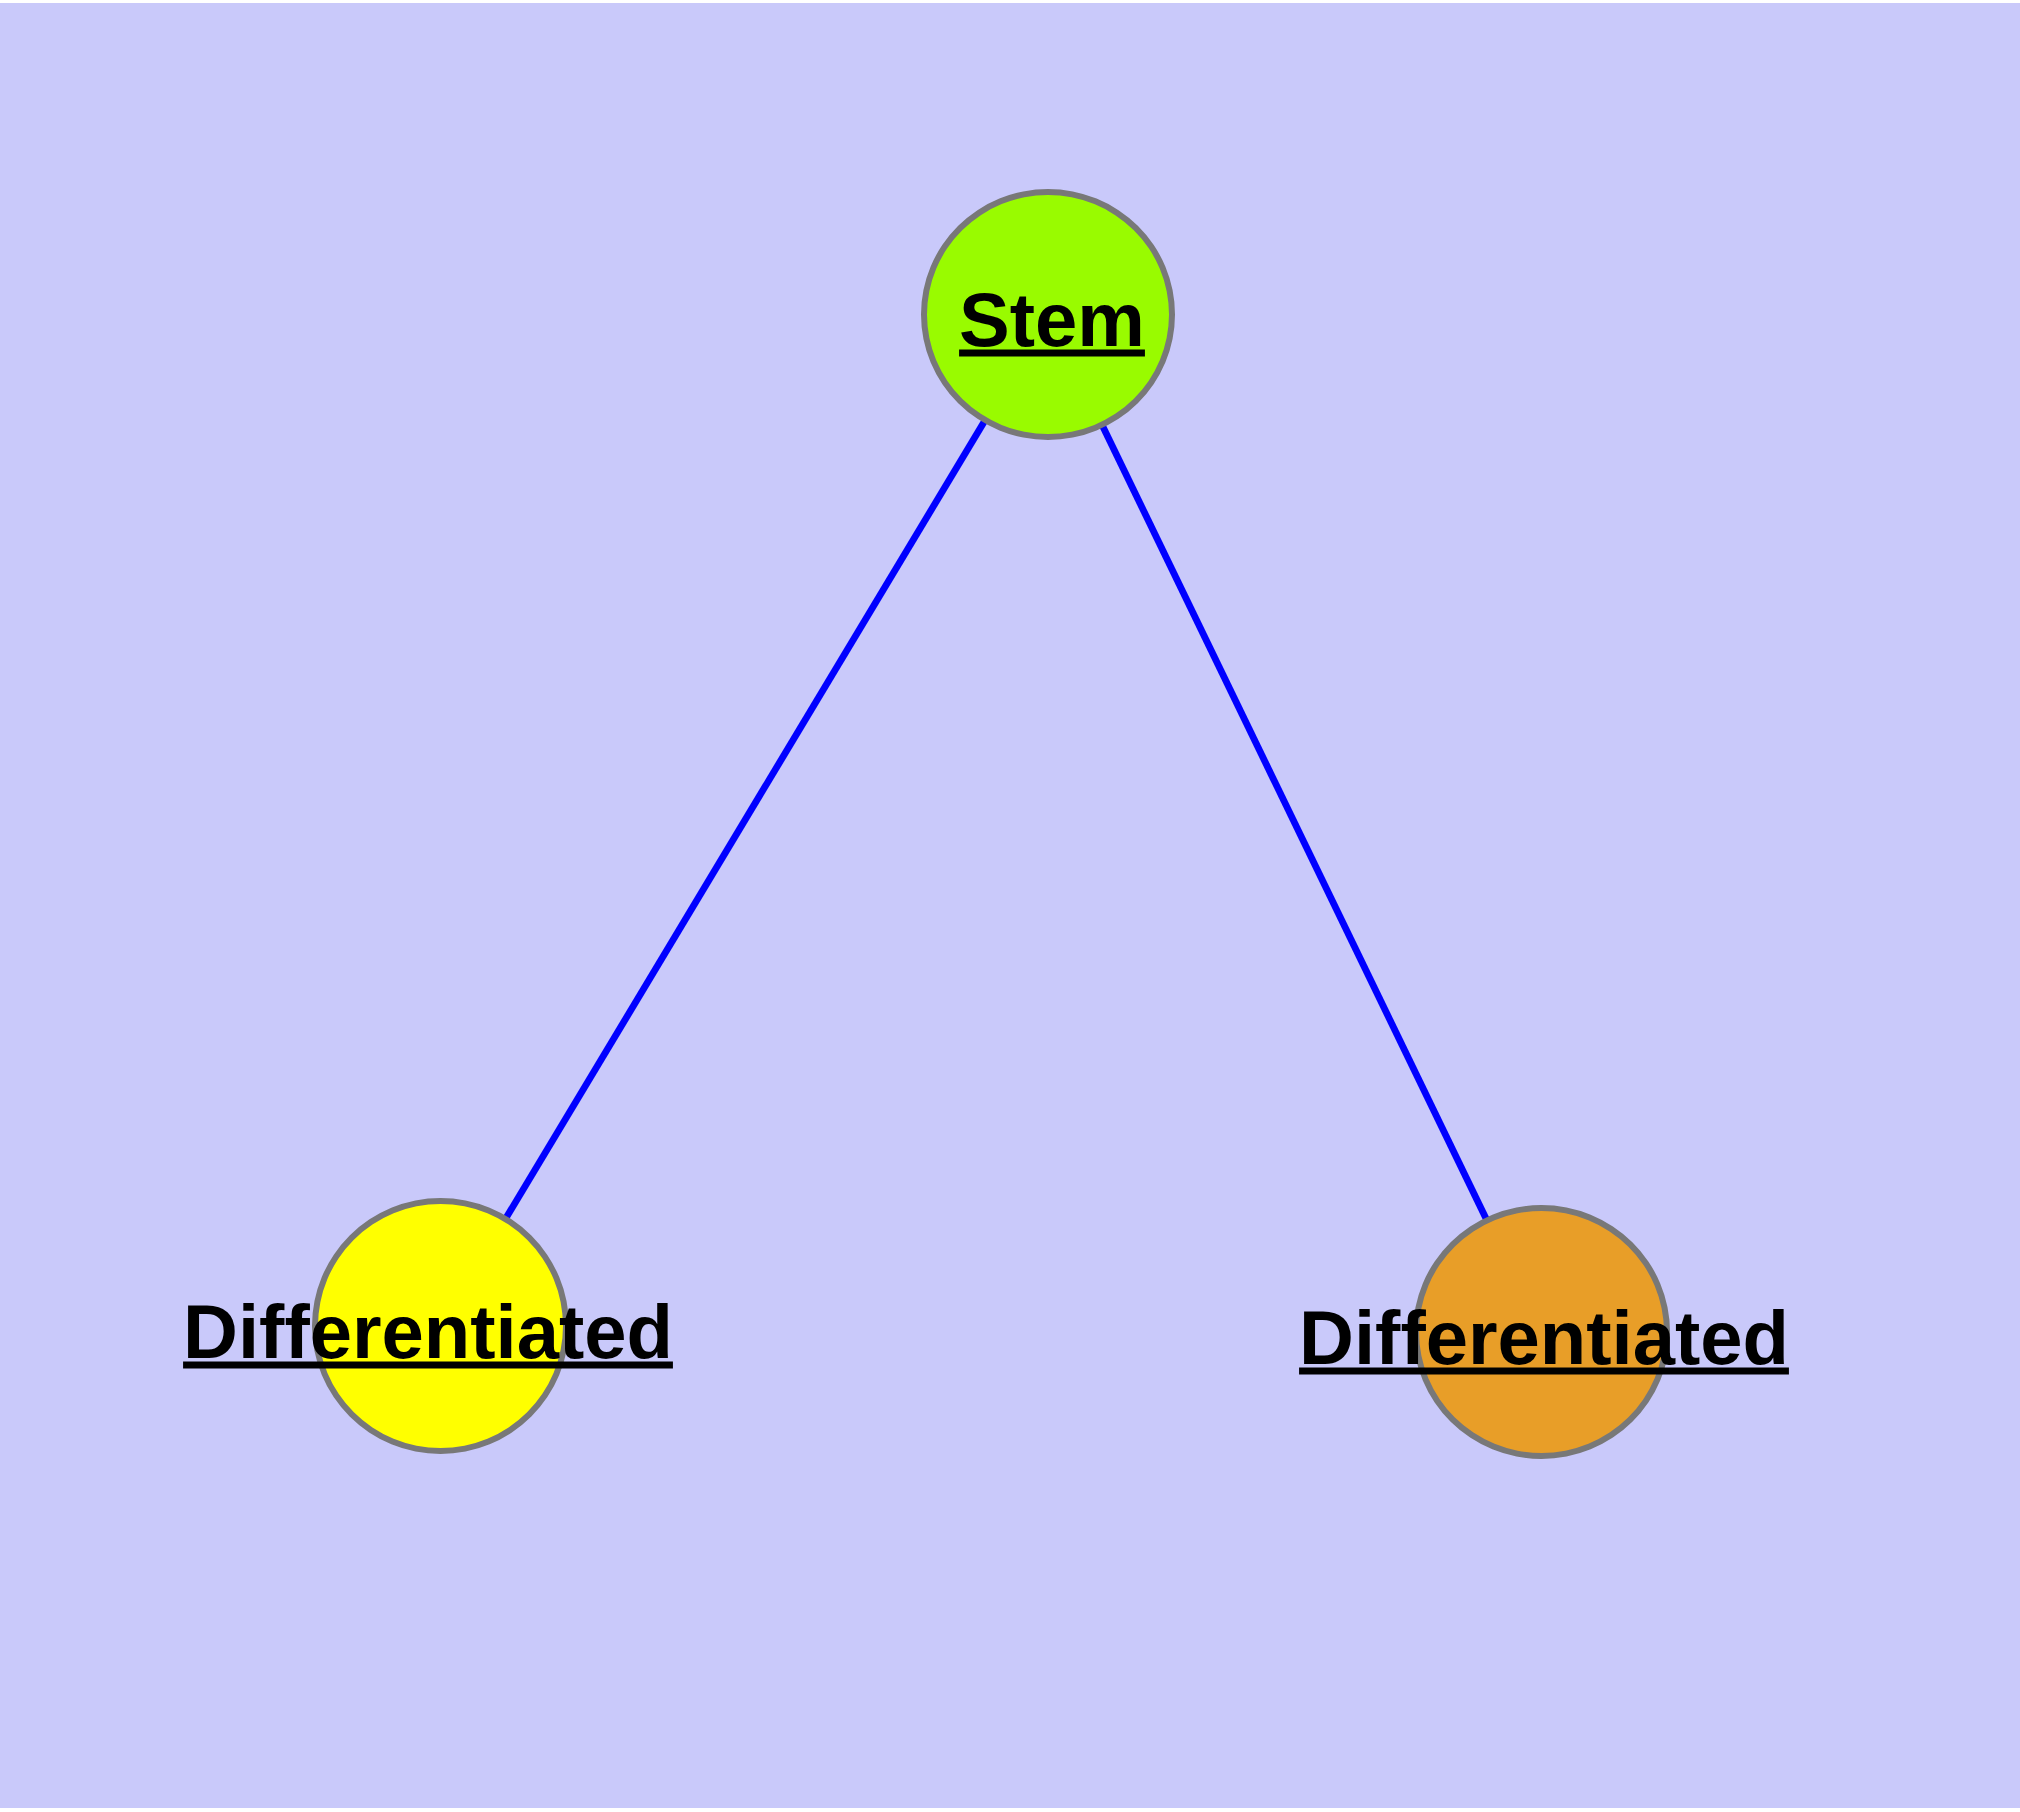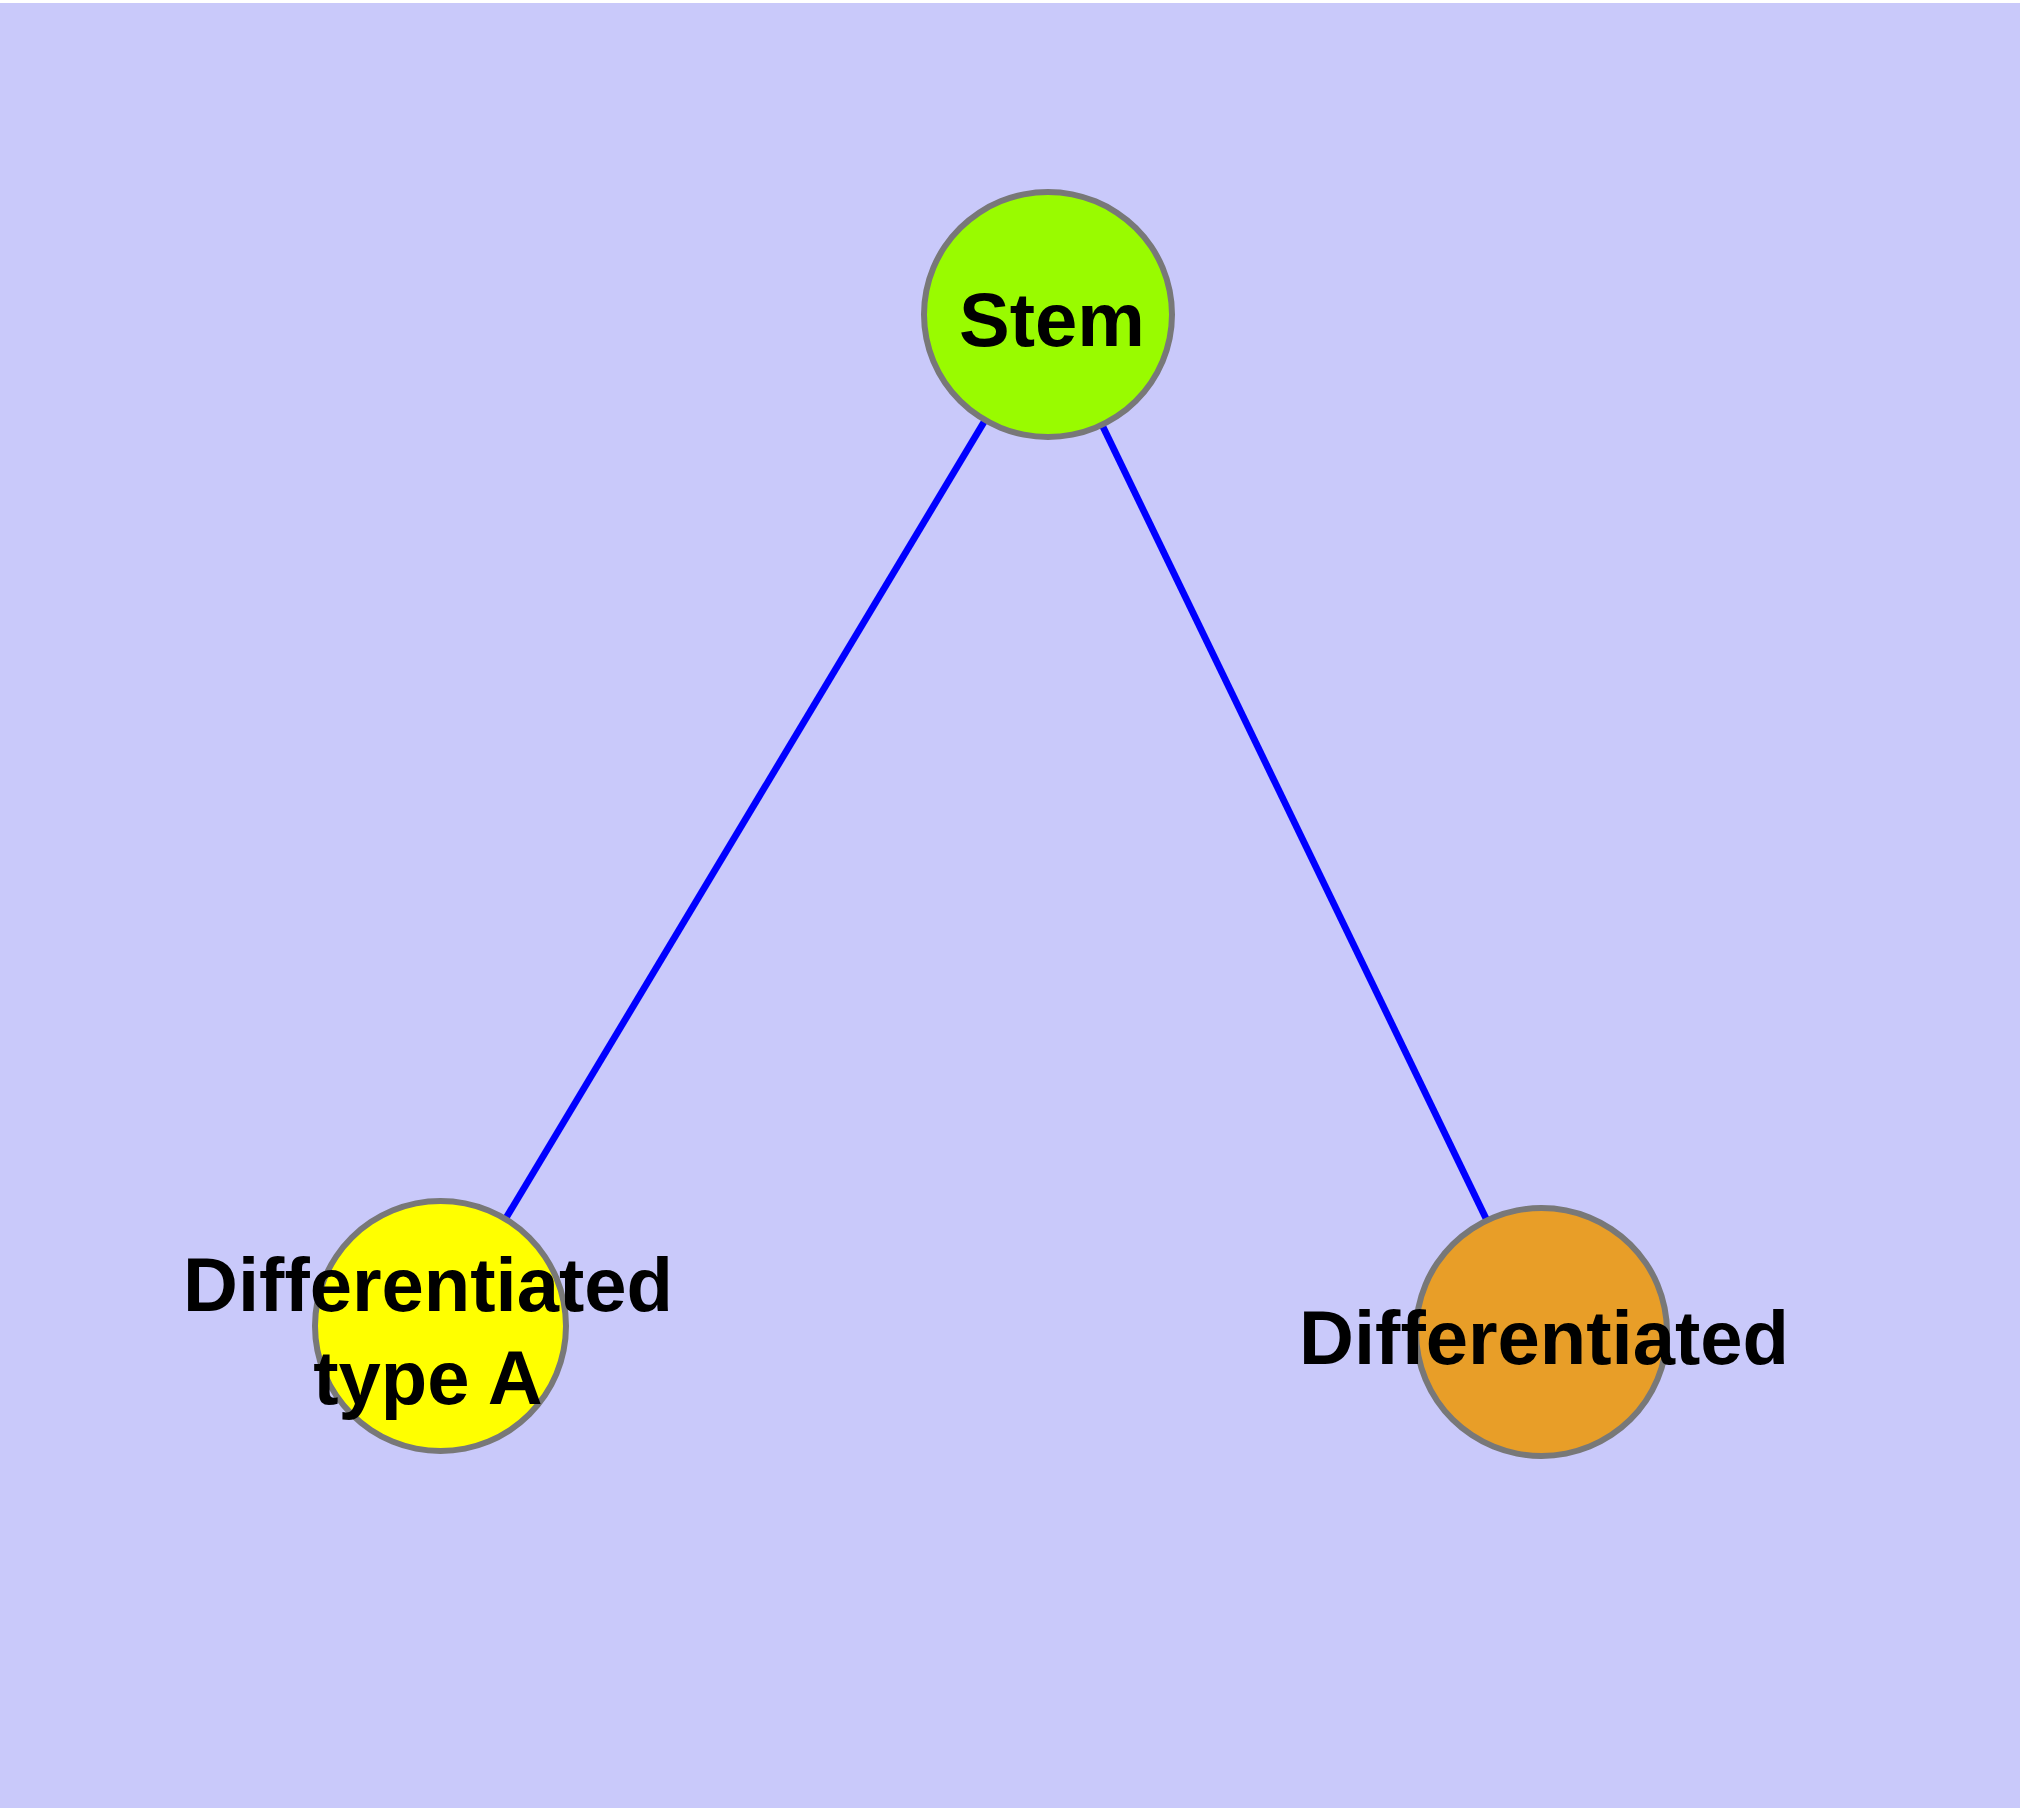--- a/index.html
+++ b/index.html
@@ -45,20 +45,21 @@
   }
   .node-label {
     position: absolute;
     transform: translate(-50%, -50%);
     font-weight: bold;
     font-size: 76px;
     line-height: 93px;
     color: #000000;
     text-align: center;
     white-space: nowrap;
+    text-decoration: underline;
   }
   #label-stem   { left: 1052px; top: 319px;  }
   #label-type-a { left: 428px;  top: 1331px; }
   #label-type-b { left: 1544px; top: 1337px; }
   .label-line { display: block; }
 </style>
 </head>
 <body>
 
 <div id="canvas">
@@ -73,21 +74,20 @@
   <div id="node-stem" class="node"></div>
 
   <div id="node-type-a" class="node"></div>
 
   <div id="node-type-b" class="node"></div>
 
   <div id="label-stem" class="node-label">Stem</div>
 
   <div id="label-type-a" class="node-label">
     <span class="label-line">Differentiated</span>
-    <span class="label-line">type A</span>
   </div>
 
   <div id="label-type-b" class="node-label">
     <span class="label-line">Differentiated</span>
   </div>
 
 </div>
 
 
 </body></html>

